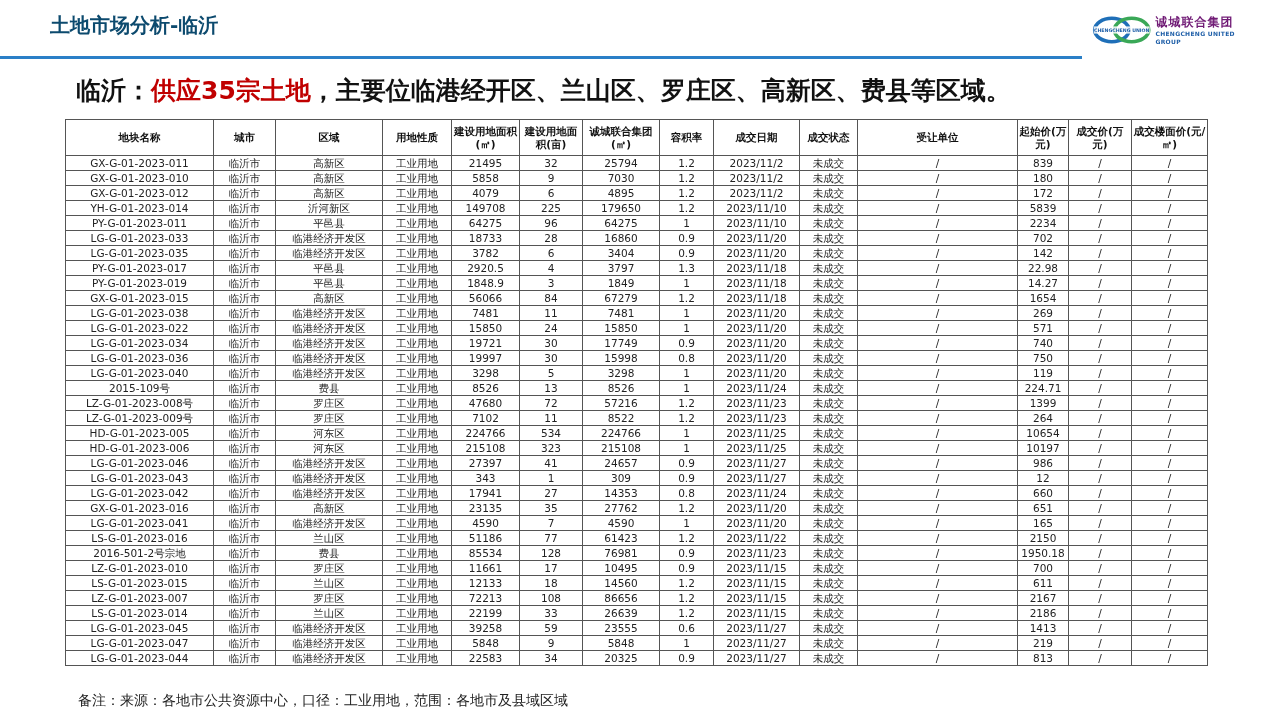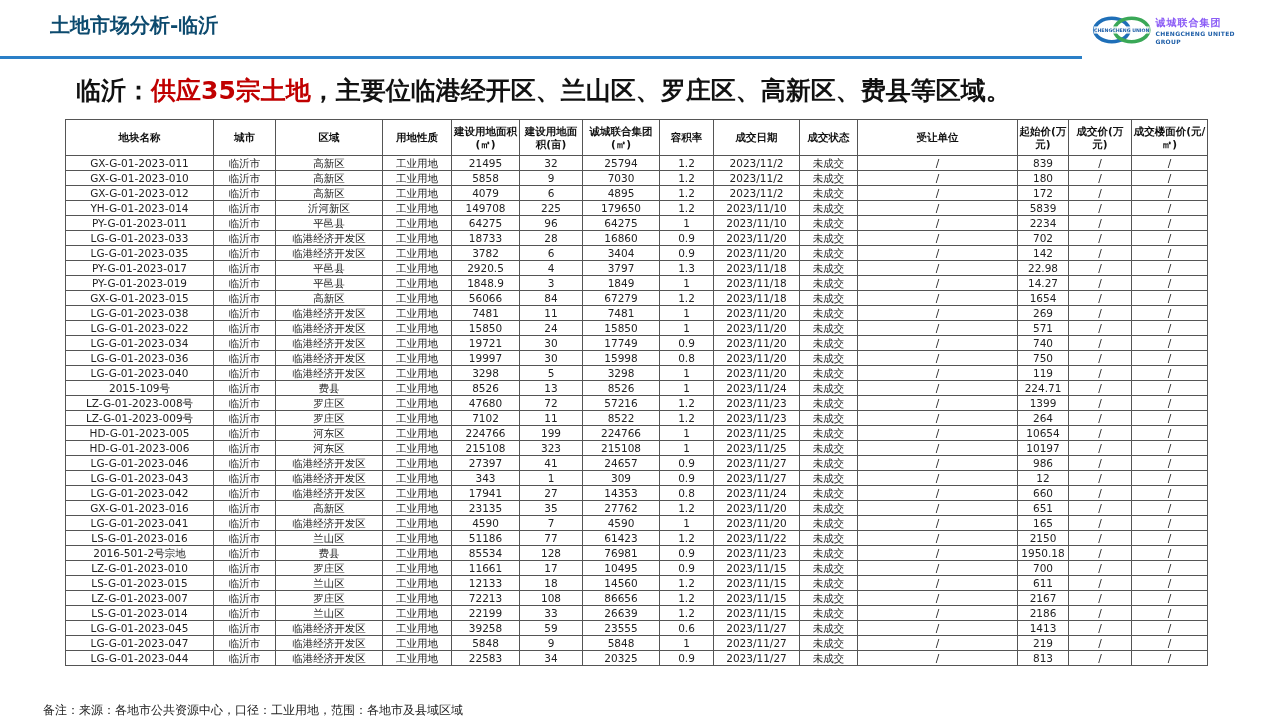--- a/index.html
+++ b/index.html
@@ -13,21 +13,21 @@
   .title-rule {
     position: absolute; left: 0; top: 56px; width: 1082px; height: 3px;
     background: #2a7fc7;
   }
   .logo {
     position: absolute; left: 1092px; top: 12px; width: 160px; height: 36px;
     display: flex; align-items: center;
   }
   .logo-mark { width: 66px; height: 34px; position: relative; }
   .logo-text { margin-left: 4px; display: flex; flex-direction: column; }
-  .logo-cn { font-size: 10px; font-weight: bold; color: #8b5cf6; letter-spacing: 1px; line-height: 15px; }
+  .logo-cn { font-size: 12px; font-weight: bold; color: #701a75; letter-spacing: 1px; line-height: 15px; }
   .logo-en { font-size: 6px; color: #1f5fa8; letter-spacing: 0.3px; line-height: 8px; font-weight: bold; }
 
   .summary {
     position: absolute; left: 76px; top: 74px;
     font-size: 25px; font-weight: bold; color: #111;
   }
   .summary .hl { color: #c00000; }
 
   .land-table {
     position: absolute; left: 65px; top: 119px; width: 1142px;
@@ -38,21 +38,21 @@
     border: 1px solid #555; text-align: center; vertical-align: middle;
     white-space: nowrap; overflow: hidden; padding: 0 1px;
   }
   .land-table th {
     height: 36px; font-weight: bold; font-size: 10.5px; line-height: 13px;
     white-space: normal; color: #111;
   }
   .land-table td { height: 15px; line-height: 13px; }
 
   .footnote {
-    position: absolute; left: 43px; top: 692px; font-size: 12px; color: #222; margin-top: 10px;
+    position: absolute; left: 78px; top: 692px; font-size: 14px; color: #222;
   }
 </style>
 </head>
 <body>
 
 <div class="page-title">土地市场分析-临沂</div>
 <div class="title-rule"></div>
 
 <div class="logo">
   <svg class="logo-mark" viewBox="0 0 66 34" width="66" height="34">
@@ -394,21 +394,21 @@
         <td>264</td>
         <td>/</td>
         <td>/</td>
       </tr>
       <tr>
         <td>HD-G-01-2023-005</td>
         <td>临沂市</td>
         <td>河东区</td>
         <td>工业用地</td>
         <td>224766</td>
-        <td>199</td>
+        <td>534</td>
         <td>224766</td>
         <td>1</td>
         <td>2023/11/25</td>
         <td>未成交</td>
         <td>/</td>
         <td>10654</td>
         <td>/</td>
         <td>/</td>
       </tr>
       <tr>

